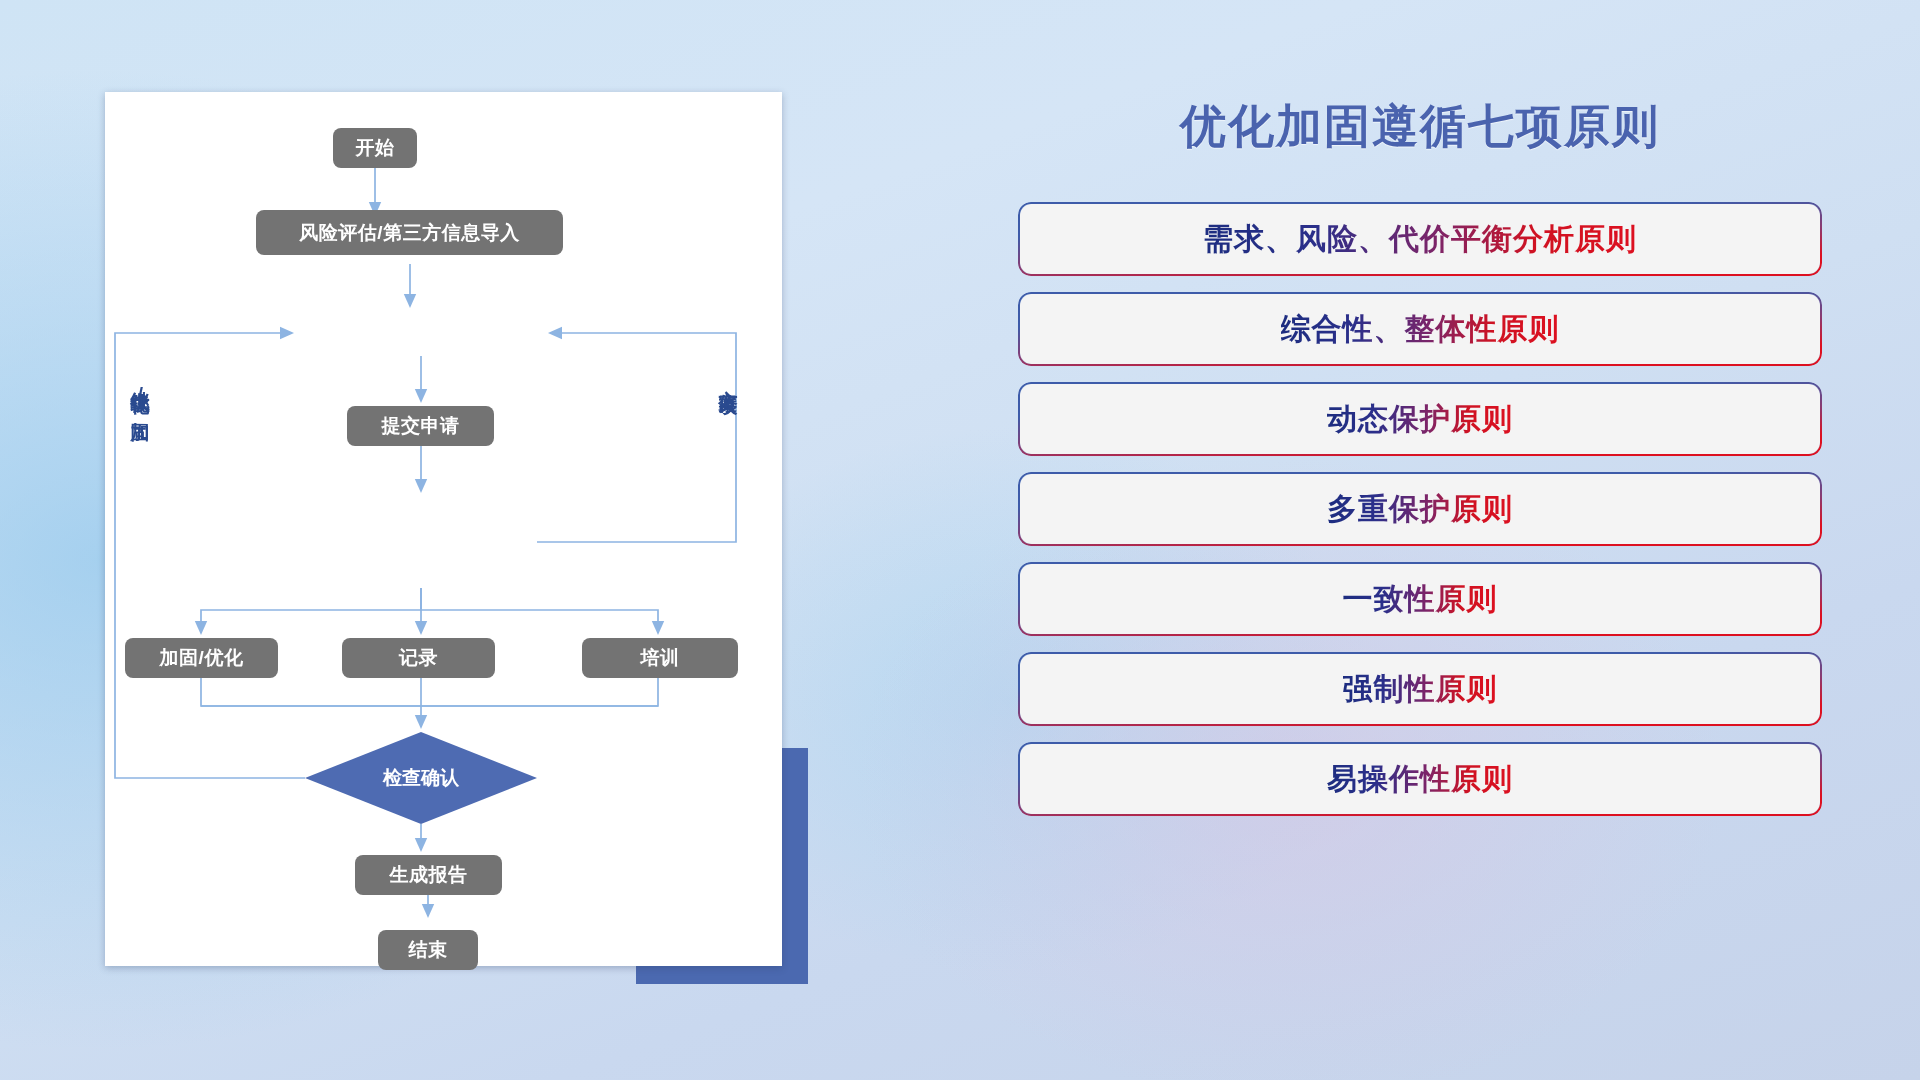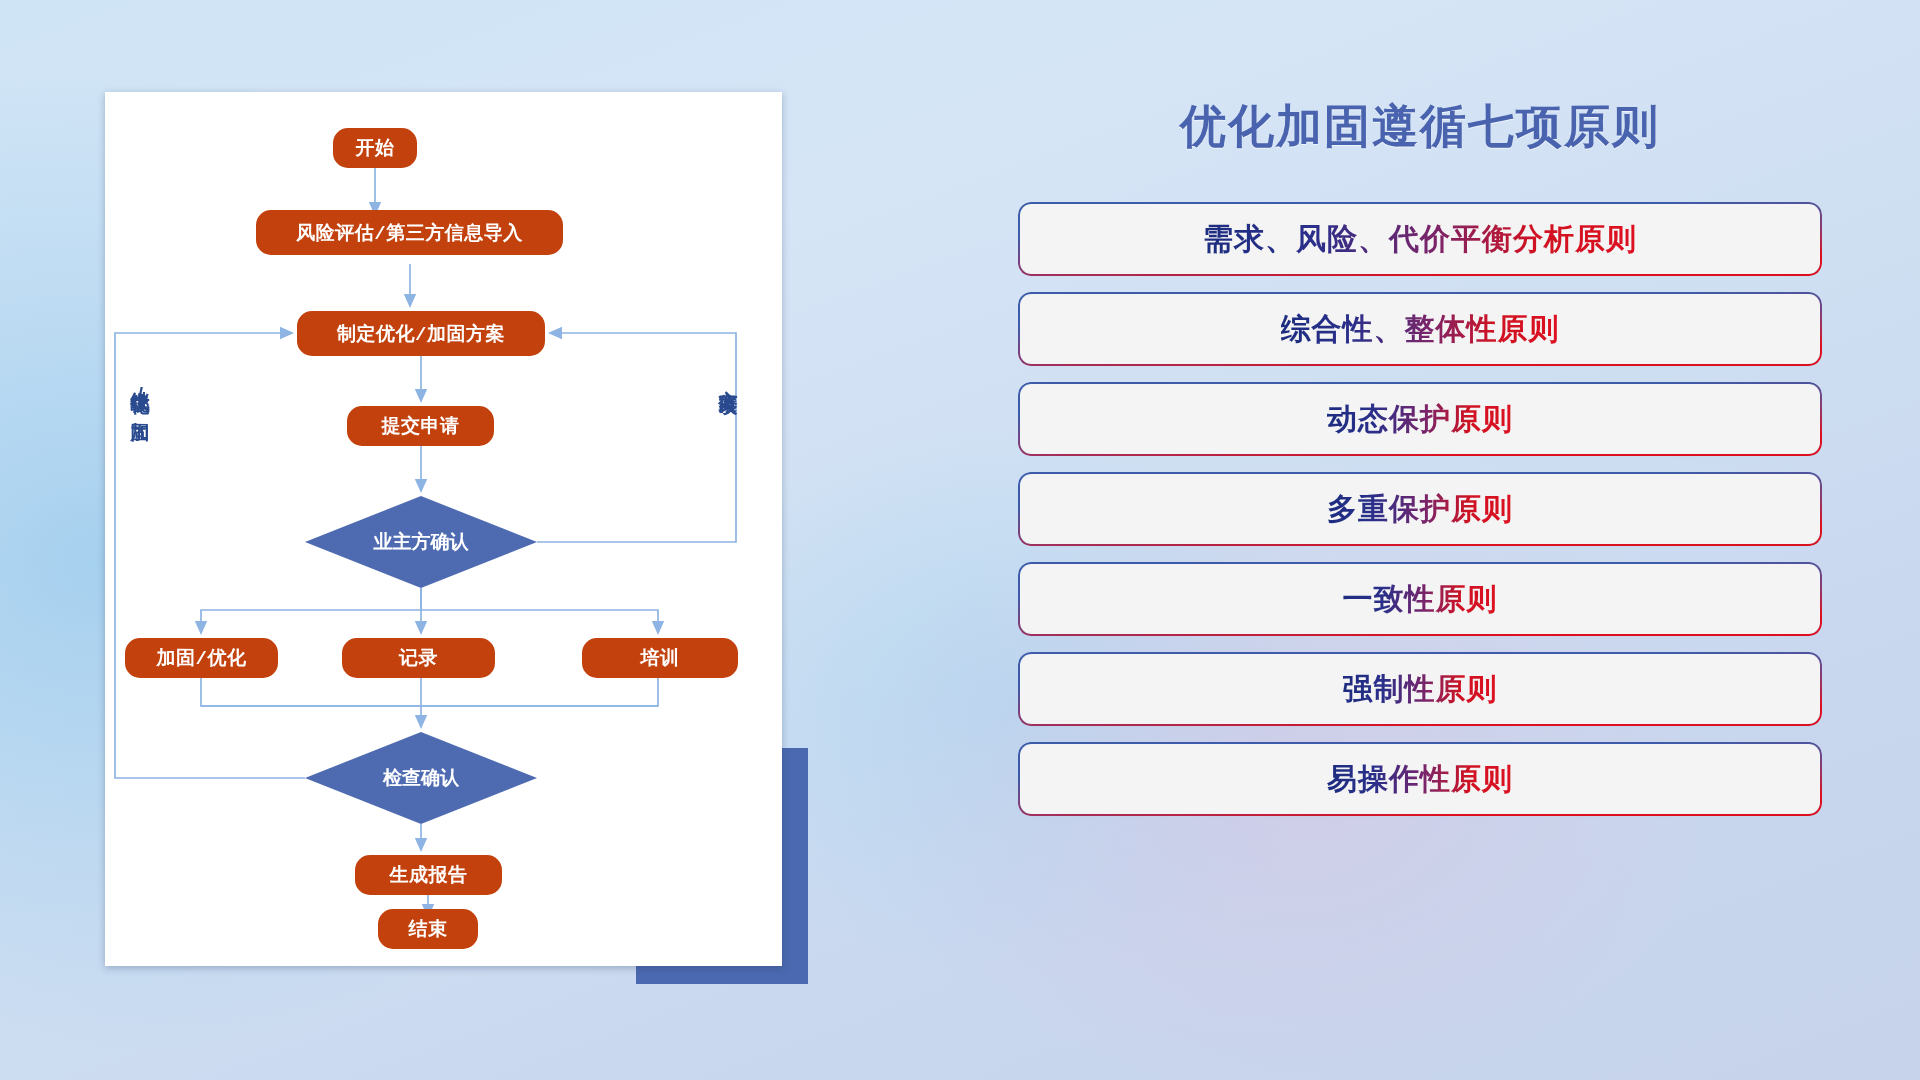--- a/index.html
+++ b/index.html
@@ -29,31 +29,30 @@
     position: absolute;
     left: 105px; top: 92px;
     width: 677px; height: 874px;
     background: #ffffff;
     box-shadow: 0 2px 7px rgba(40,55,95,0.30);
   }
   #flow-canvas { position: absolute; inset: 0; }
 
   .node {
     position: absolute;
-    background: #c2410c;
-    border-radius: 15px;
+    background: #737373;
+    border-radius: 8px;
     color: #ffffff;
     font-size: 19px;
     font-weight: bold;
     display: flex;
     align-items: center;
     justify-content: center;
     letter-spacing: 0.5px;
     white-space: nowrap;
-    font-family: Liberation Mono, monospace;
   }
   .diamond-wrap { position: absolute; }
   .diamond-shape {
     position: absolute; inset: 0;
     background: #4e6bb2;
     clip-path: polygon(50% 0%, 100% 50%, 50% 100%, 0% 50%);
   }
   .diamond-label {
     position: absolute; inset: 0;
     display: flex; align-items: center; justify-content: center;
@@ -160,39 +159,34 @@
     </g>
     <g stroke="#8db4e2" stroke-width="1.7" fill="none">
 
       <path d="M96,586 L96,614 L553,614 L553,586"></path>
       <path d="M96,614 L553,614"></path>
     </g>
   </svg>
 
   <div class="node" style="left:228px;top:36px;width:84px;height:40px;">开始</div>
   <div class="node" style="left:151px;top:118px;width:307px;height:45px;">风险评估/第三方信息导入</div>
-  <div class="node" style="left:192px;top:219px;width:248px;height:45px;">制定优化/加固方案</div>
   <div class="node" style="left:242px;top:314px;width:147px;height:40px;">提交申请</div>
 
-  <div class="diamond-wrap" style="left:200px;top:404px;width:232px;height:92px;">
-    <div class="diamond-shape"></div>
-    <div class="diamond-label">业主方确认</div>
-  </div>
 
   <div class="node" style="left:20px;top:546px;width:153px;height:40px;">加固/优化</div>
   <div class="node" style="left:237px;top:546px;width:153px;height:40px;">记录</div>
   <div class="node" style="left:477px;top:546px;width:156px;height:40px;">培训</div>
 
   <div class="diamond-wrap" style="left:200px;top:640px;width:232px;height:92px;text-decoration:underline;">
     <div class="diamond-shape"></div>
     <div class="diamond-label">检查确认</div>
   </div>
 
   <div class="node" style="left:250px;top:763px;width:147px;height:40px;">生成报告</div>
-  <div class="node" style="left:273px;top:817px;width:100px;height:40px;">结束</div>
+  <div class="node" style="left:273px;top:838px;width:100px;height:40px;">结束</div>
 
   <div class="vlabel" style="left:26px;top:283px;">继续优化/加固</div>
   <div class="vlabel" style="left:614px;top:283px;">方案修改</div>
 </div>
 
 <div id="right-panel">
   <div id="principles-title">优化加固遵循七项原则</div>
 
   <div class="principle-item">
     <span class="principle-text">需求、风险、代价平衡分析原则</span>

